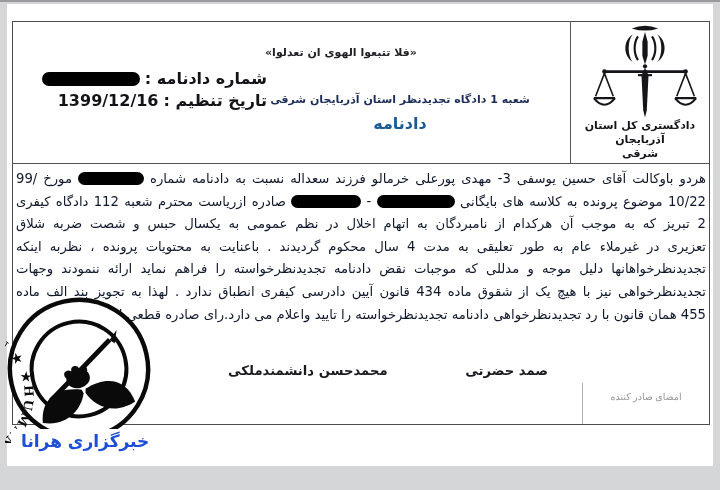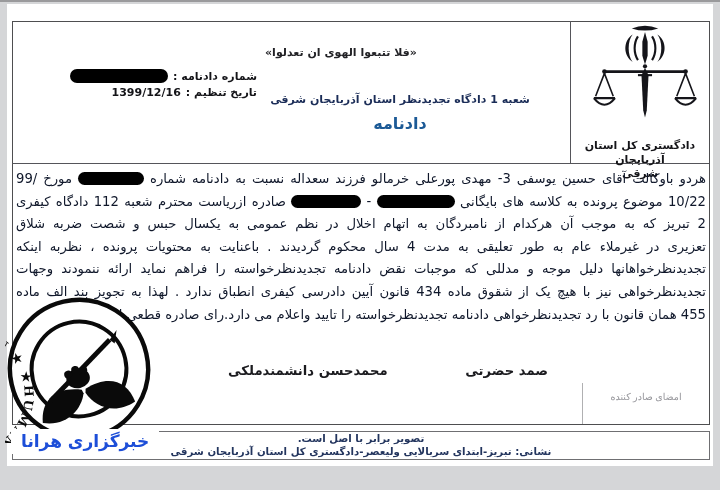--- a/index.html
+++ b/index.html
@@ -16,31 +16,31 @@
 
   
   .main-frame{position:absolute;left:12px;top:21px;width:696px;height:402px;border:1.5px solid #4e4e50;}
   .logo-vline{position:absolute;left:570px;top:21px;height:142px;border-left:1.5px solid #55555a;}
   .header-divider{position:absolute;left:12px;top:163px;width:697px;border-top:1.5px solid #55555a;}
   .issuer-vline{position:absolute;left:582px;top:383px;height:41px;border-left:1px solid #b0b0b2;}
   .footer-box{position:absolute;left:12px;top:431px;width:696px;height:27px;border:1.5px solid #6f6f72;background:#fff;
     display:flex;flex-direction:column;align-items:center;justify-content:center;}
   .quran{position:absolute;left:265px;top:46px;width:260px;
     font-size:11px;font-weight:bold;color:#222226;}
-  .case-block{position:absolute;left:30px;top:69px;width:227px;direction:rtl;font-size:11px;font-weight:bold;color:#141418;}
+  .case-block{position:absolute;left:40px;top:69px;width:227px;direction:rtl;font-size:16px;font-weight:bold;color:#141418;}
   .case-row{display:flex;align-items:center;gap:5px;direction:rtl;margin-bottom:3px;}
   .bar{display:inline-block;background:#000;border-radius:8px;}
   .bar-header{width:98px;height:14px;}
   .date-val{direction:ltr;unicode-bidi:embed;}
   .branch-title{position:absolute;left:240px;top:93px;width:320px;text-align:center;
     font-size:11px;font-weight:bold;color:#1a2c57;direction:rtl;}
   .doc-title{position:absolute;left:240px;top:114px;width:320px;text-align:center;
     font-size:16px;font-weight:bold;color:#1c5a96;direction:rtl;}
   .org-name{position:absolute;left:575px;top:119px;width:130px;text-align:center;
-    font-size:11px;font-weight:bold;color:#141418;line-height:14px;direction:rtl;margin-top:20px;}
+    font-size:11px;font-weight:bold;color:#141418;line-height:14px;direction:rtl;}
   .emblem{position:absolute;left:592px;top:24px;}
 
   
   .body-text{position:absolute;left:16px;top:168px;width:690px;direction:rtl;
     font-size:13.2px;color:#0f172a;line-height:22.6px;}
   .bl{white-space:nowrap;text-align:justify;text-align-last:justify;}
   .bl-last{white-space:nowrap;text-align:right;}
   .bar-inline1{width:66px;height:13px;vertical-align:-2px;}
   .bar-inline2{width:78px;height:13px;vertical-align:-2px;}
   .bar-inline3{width:70px;height:13px;vertical-align:-2px;}
@@ -137,24 +137,20 @@
     <div class="bl-last">455 همان قانون با رد تجدیدنظرخواهی دادنامه تجدیدنظرخواسته را تایید واعلام می دارد.رای صادره قطعی است.</div>
   </div>
 
   <div class="sig-names">
     <span>صمد حضرتی</span>
     <span>محمدحسن دانشمندملکی</span>
   </div>
   <div class="issuer-vline"></div>
   <div class="issuer-label">امضای صادر کننده</div>
 
-  <div class="footer-box">
-    <div class="copy-note">تصویر برابر با اصل است.</div>
-    <div class="address">نشانی: تبریز-ابتدای سربالایی ولیعصر-دادگستری کل استان آذربایجان شرقی</div>
-  </div>
 
   <svg class="stamp" width="148" height="148" viewBox="0 0 150 150">
     <g transform="rotate(-13 75 75)">
       <circle cx="75" cy="75" r="70" fill="#ffffff" stroke="#0a0a0a" stroke-width="4.5"></circle>
       <circle cx="75" cy="75" r="48" fill="#ffffff" stroke="#0a0a0a" stroke-width="4"></circle>
       <defs>
         <path id="ringpath" d="M17,75 A58,58 0 1 1 17,74.9" fill="none"></path>
       </defs>
       <text class="ring-text">
         <textPath href="#ringpath" startOffset="1%">HUMAN RIGHTS ACTIVISTS IN IRAN ★ ★ ★</textPath>

